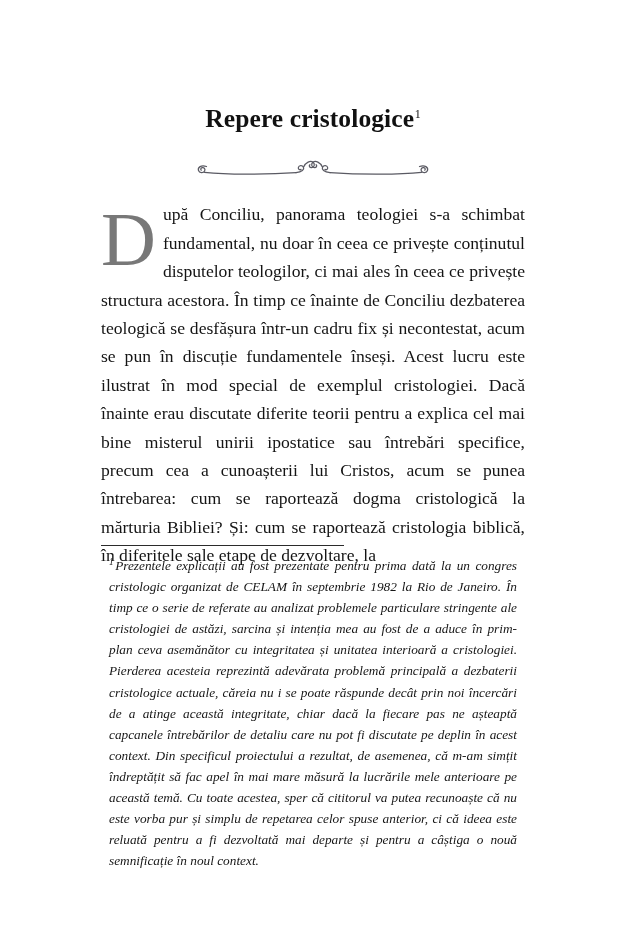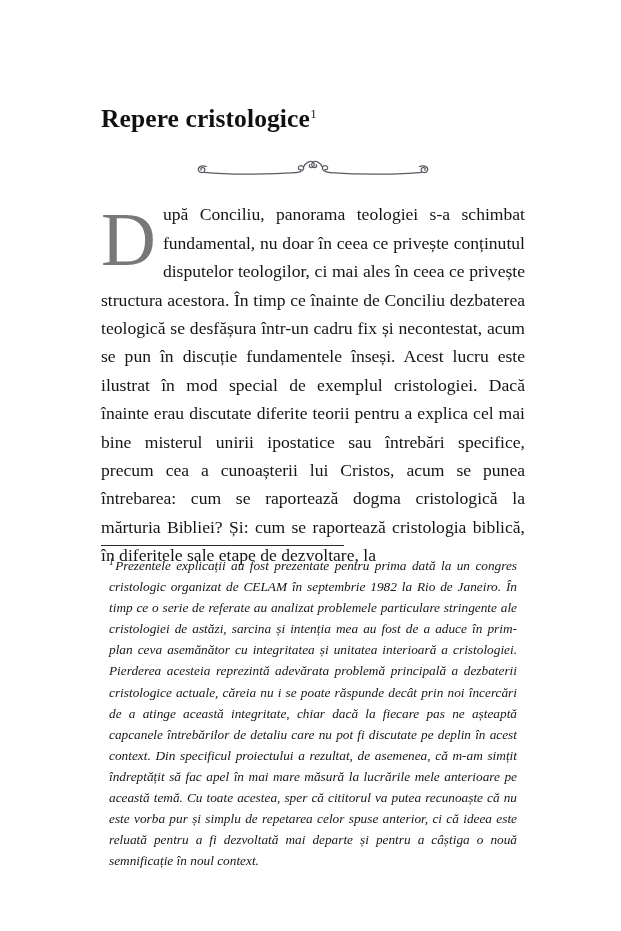--- a/index.html
+++ b/index.html
@@ -23,20 +23,21 @@
     left: 101px;
     top: 0;
     width: 424px;
     height: 931px;
   }
 
   
   .chapter-title {
     margin: 0;
     padding-top: 104px;
+    text-align: center;
     font-size: 25.5px;
     font-weight: bold;
     letter-spacing: 0.1px;
     color: #111111;
     line-height: 1.15;
   }
 
   .chapter-title .fn-ref {
     font-size: 12px;
     font-weight: normal;

